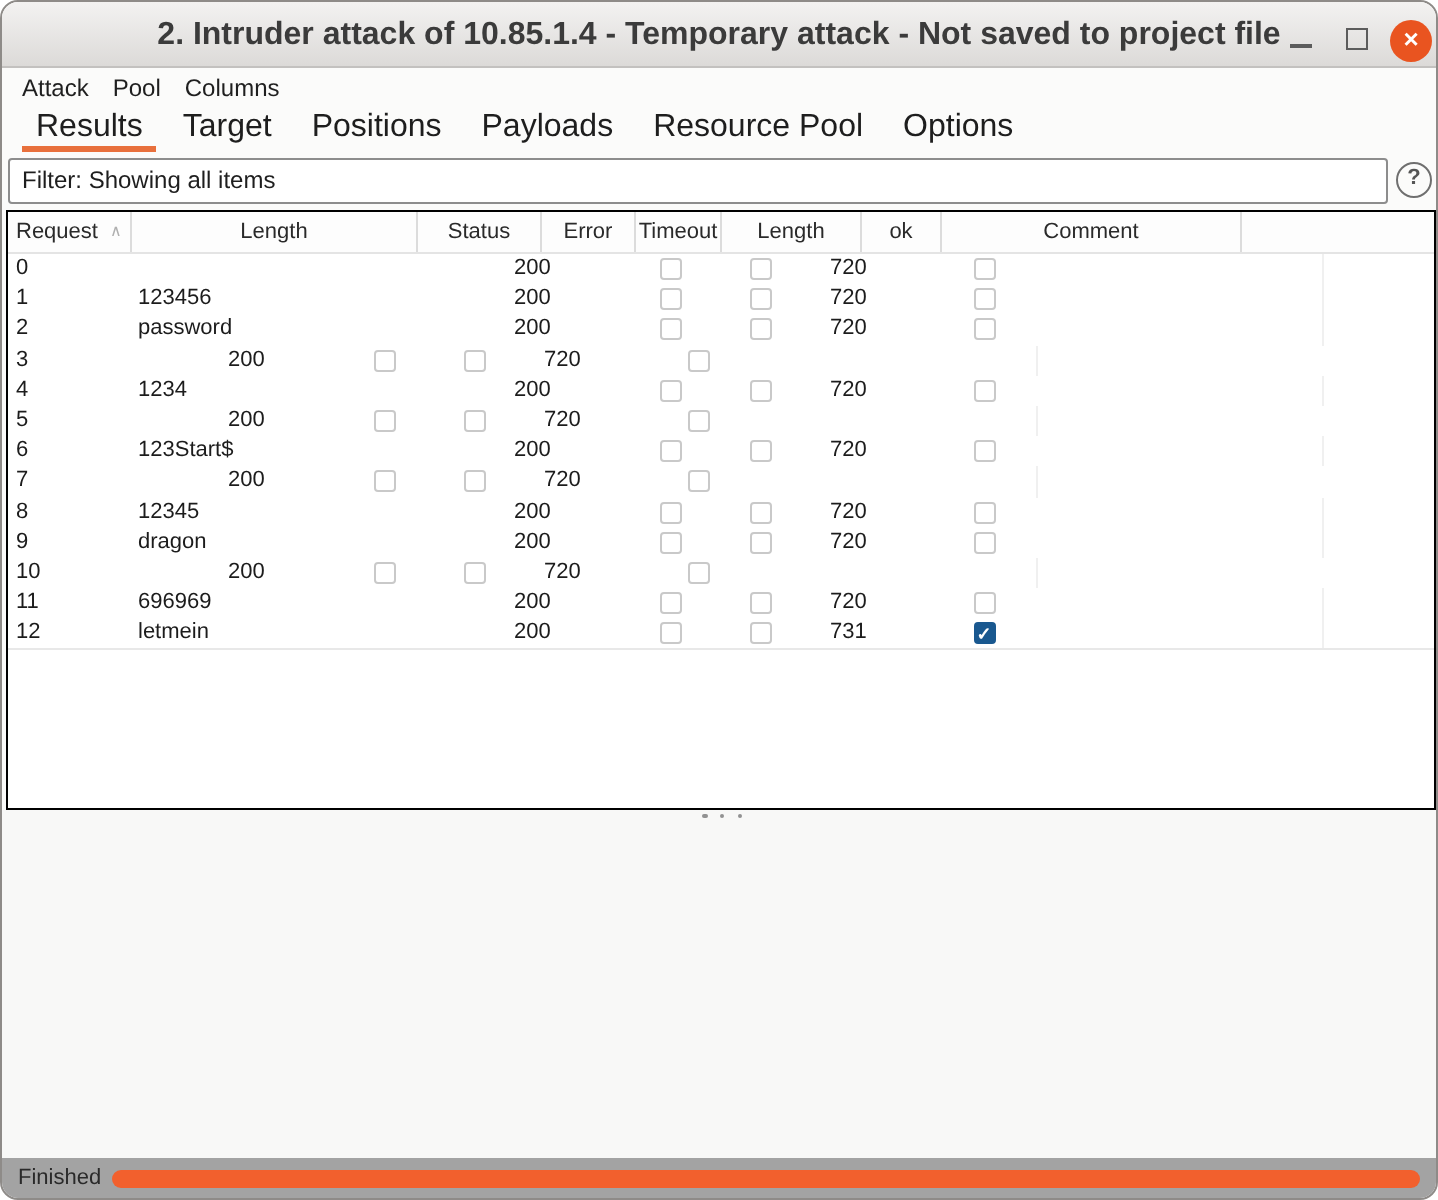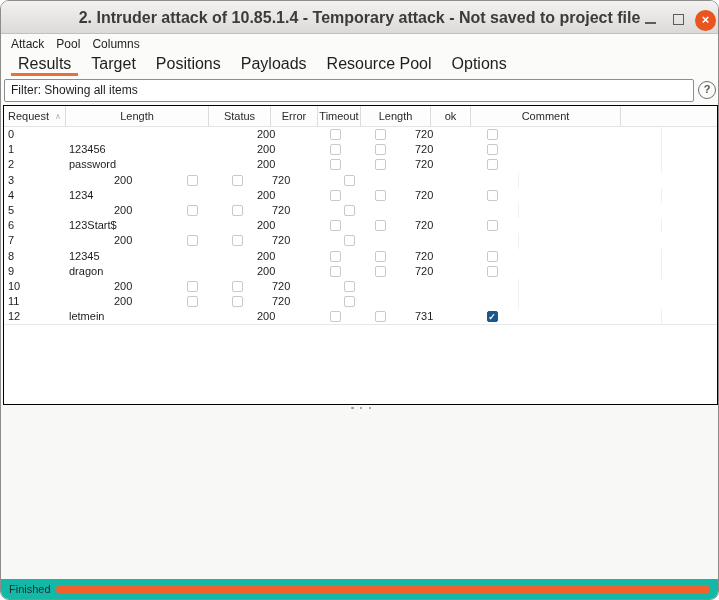--- a/index.html
+++ b/index.html
@@ -113,21 +113,21 @@
   }
   .splitter-handle {
     position:absolute; left:350px; top:405px; width:20px; height:4px;
     display:flex; justify-content:space-between; align-items:center;
   }
   .dot { width:2.5px; height:2.5px; border-radius:50%; background:#929292; }
 
   
   .statusbar {
     position:absolute; left:0; top:578px; width:100%; height:21px;
-    background:#14b8a6;
+    background:#a3a3a3;
   }
   .status-label {
     position:absolute; left:8px; top:0; height:21px; line-height:21px;
     font-size:11px; color:#2a2a2a;
   }
   .progress-track { position:absolute; left:55px; right:8px; top:6px; height:9px; }
   .progress-fill { height:9px; border-radius:5px; background:#f2602d; width:100%; }
 </style>
 </head>
 <body>
@@ -350,20 +350,21 @@
           </div>
           <div class="td c-length">720</div>
           <div class="td c-ok">
             <span class="cb"></span>
           </div>
           <div class="td c-comment"></div>
           <div class="td c-extra"></div>
         </div>
         <div class="trow">
           <div class="td c-request">11</div>
+          <div class="td c-payload">696969</div>
           <div class="td c-status">200</div>
           <div class="td c-error">
             <span class="cb"></span>
           </div>
           <div class="td c-timeout">
             <span class="cb"></span>
           </div>
           <div class="td c-length">720</div>
           <div class="td c-ok">
             <span class="cb"></span>

